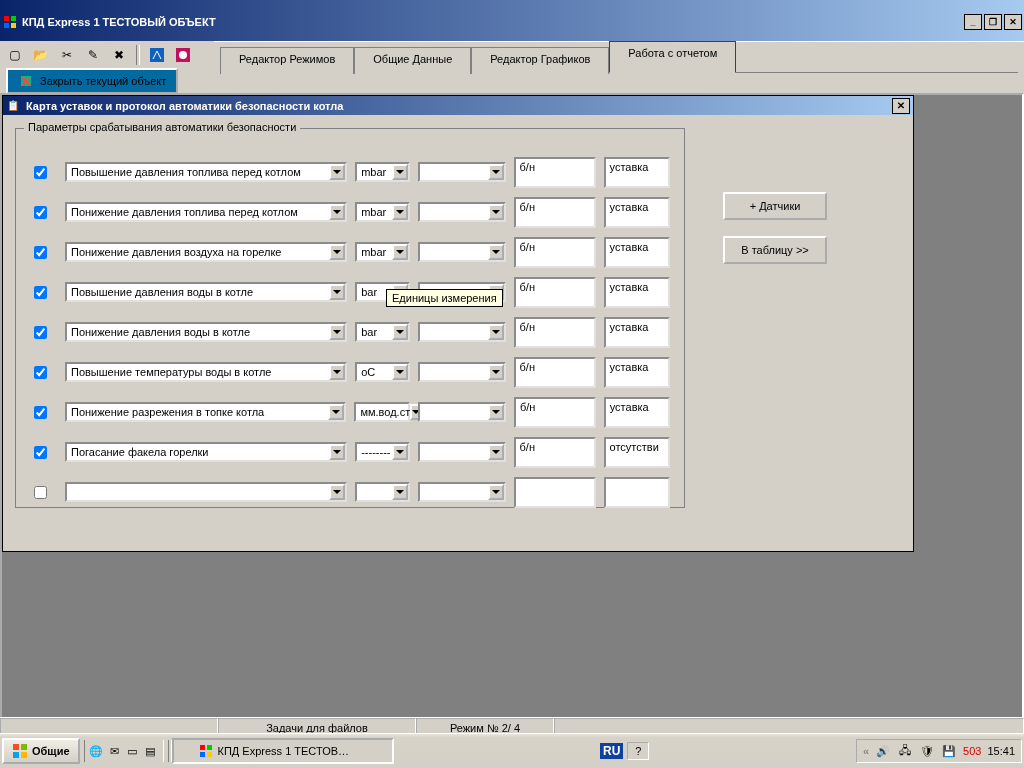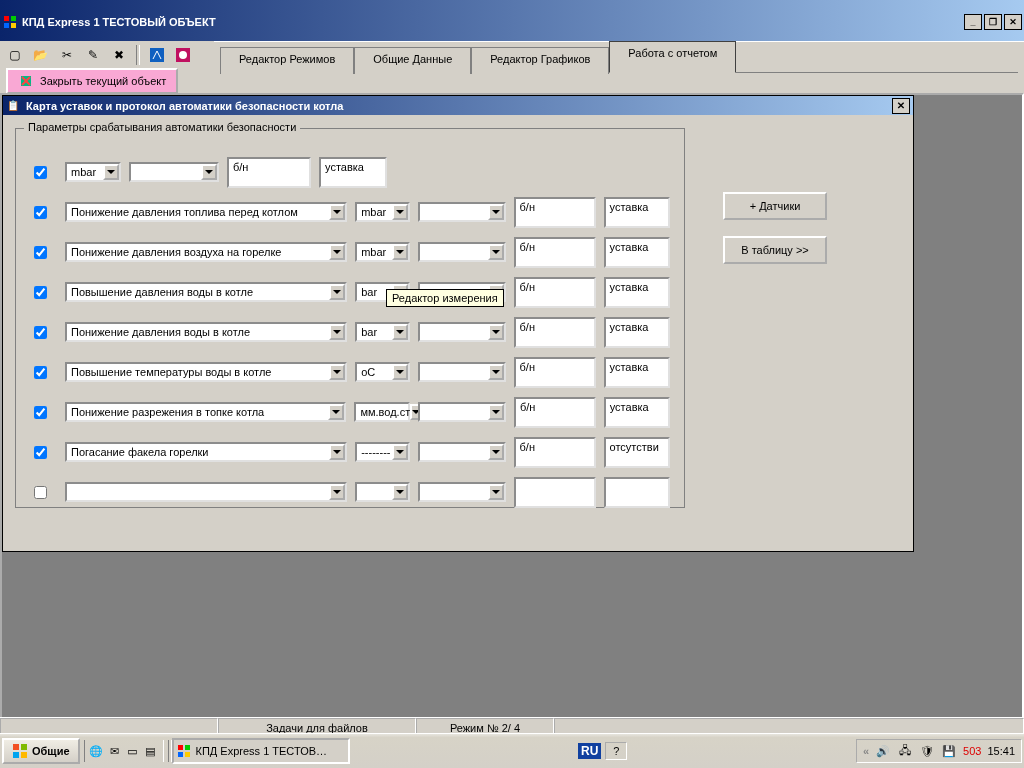--- a/index.html
+++ b/index.html
@@ -19,21 +19,21 @@
 .tbtn{width:20px;height:20px;border:1px solid transparent;display:flex;align-items:center;justify-content:center;font-size:12px}
 
 .tabrow{position:absolute;top:41px;left:220px;right:6px;height:32px;display:flex;align-items:flex-end}
 .tab{padding:4px 18px;background:#d4d0c8;border:1px solid #808080;border-bottom:none;margin-right:0;height:18px;line-height:14px;font-size:11px;position:relative;top:1px}
 .tab.active{background:#d4d0c8;border:1px solid #404040;border-bottom:1px solid #d4d0c8;z-index:3;height:22px;top:0;font-weight:normal}
 .tabfiller{flex:1;border-bottom:1px solid #808080}
 
 .tabbacking{position:absolute;top:41px;left:0;right:0;height:52px;background:#d4d0c8;border-top:1px solid #fff;border-bottom:2px solid #808080}
 
 .close-obj-row{position:absolute;top:68px;left:6px;height:22px}
-.raised-btn{background:#f9a8d4;border:2px outset #fff;padding:3px 10px;display:inline-flex;align-items:center;gap:6px;cursor:default;font-size:11px}
+.raised-btn{background:#0369a1;border:2px outset #fff;padding:3px 10px;display:inline-flex;align-items:center;gap:6px;cursor:default;font-size:11px}
 
 .client{position:absolute;top:93px;left:0;right:0;bottom:38px;background:#808080;border:2px inset #fff}
 
 .dialog{position:absolute;top:0;left:0;width:910px;height:455px;background:#d4d0c8;border:1px solid #000}
 .dlg-title{height:19px;background:linear-gradient(90deg,#0a246a 0%,#a6caf0 100%);color:#fff;display:flex;align-items:center;padding:0 3px;font-weight:bold}
 .dlg-title .dlg-icon{width:16px;height:16px;margin-right:4px;display:inline-flex;align-items:center;justify-content:center;font-size:10px}
 .dlg-title .dlg-t{flex:1}
 .dlg-close{width:16px;height:14px;background:#d4d0c8;border:1px solid #000;color:#000;display:flex;align-items:center;justify-content:center;font-size:10px;font-weight:bold}
 .dlg-body{position:absolute;top:20px;left:0;right:0;bottom:0;background:#d4d0c8;padding:12px}
 .groupbox{border:1px solid #808080;border-top:1px solid #808080;position:relative;padding:32px 14px 14px 14px;width:670px;height:380px;box-sizing:border-box}
@@ -54,21 +54,21 @@
 .wbtn{width:100px;height:24px;background:#d4d0c8;border:2px outset #fff;margin-bottom:16px;display:flex;align-items:center;justify-content:center;cursor:default}
 
 .tooltip{position:absolute;background:#ffffe1;border:1px solid #000;padding:2px 5px;font-size:11px;top:160px;left:370px;z-index:10}
 
 .statusbar{position:absolute;left:0;right:0;bottom:30px;height:20px;background:#d4d0c8;border-top:1px solid #fff;display:flex;align-items:center}
 .status-cell{border:1px inset #fff;height:16px;padding:1px 8px;display:flex;align-items:center;justify-content:center}
 
 .taskbar{position:absolute;left:0;right:0;bottom:0;height:30px;background:linear-gradient(#e7e5de,#d7d3c7 10%,#d4d0c8);border-top:1px solid #fff;display:flex;align-items:center;padding:2px}
 .start{height:22px;background:linear-gradient(#f0ede4,#d4d0c8);border:2px outset #fff;padding:0 8px;display:flex;align-items:center;gap:4px;font-weight:bold}
 .ql{height:22px;display:flex;align-items:center;gap:2px;margin:0 4px;border-left:1px solid #808080;border-right:1px solid #fff;padding:0 4px}
-.task{height:22px;background:#d4d0c8;border:2px inset #fff;padding:0 2px;display:flex;align-items:center;gap:4px;width:170px}
+.task{height:22px;background:#d4d0c8;border:2px inset #fff;padding:0 24px;display:flex;align-items:center;gap:4px;width:170px}
 .tray{margin-left:auto;height:22px;display:flex;align-items:center;gap:6px;border:1px inset #fff;padding:0 6px}
 .lang{background:#1040a0;color:#fff;font-weight:bold;padding:1px 3px;font-size:12px;margin-right:4px}
 .mini-icon{width:16px;height:16px;display:inline-flex;align-items:center;justify-content:center;font-size:11px}
 </style>
 </head>
 <body>
 
 <div class="desktop">
 
   <div class="app-titlebar">
@@ -148,20 +148,24 @@
         <div class="dlg-close">✕</div>
       </div>
       <div class="dlg-body">
 
         <div class="groupbox">
           <div class="legend">Параметры срабатывания автоматики безопасности</div>
 
           <div id="rows-container">
               <div class="row">
                 <input type="checkbox" class="chk" checked="" style="">
+                <div class="combo c1">
+                  <span>Повышение давления топлива перед котлом</span>
+                  <div class="arrow"></div>
+                </div>
                 <div class="combo c2">
                   <span>mbar</span>
                   <div class="arrow"></div>
                 </div>
                 <div class="combo c3">
                   <span></span>
                   <div class="arrow"></div>
                 </div>
                 <div class="txt t1">б/н</div>
                 <div class="txt t2">уставка</div>
@@ -297,21 +301,21 @@
                 </div>
                 <div class="combo c3">
                   <span></span>
                   <div class="arrow"></div>
                 </div>
                 <div class="txt t1"></div>
                 <div class="txt t2"></div>
               </div>
             </div>
 
-          <div class="tooltip">Редактор измерения</div>
+          <div class="tooltip">Единицы измерения</div>
         </div>
 
         <div class="sidebtns">
           <div class="wbtn">+ Датчики</div>
           <div class="wbtn">В таблицу &gt;&gt;</div>
         </div>
 
       </div>
     </div>
 

